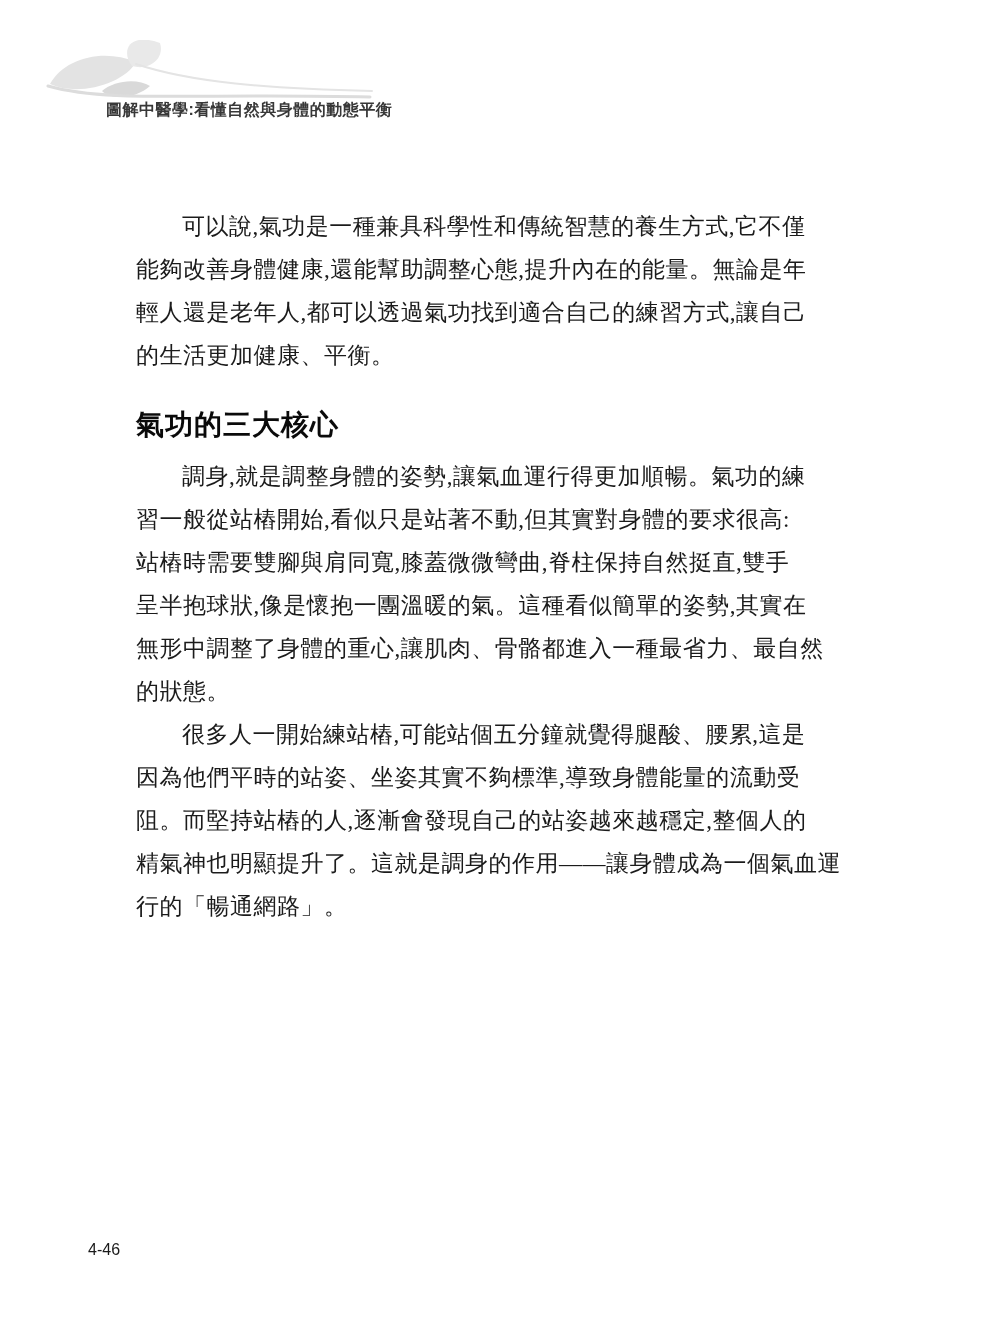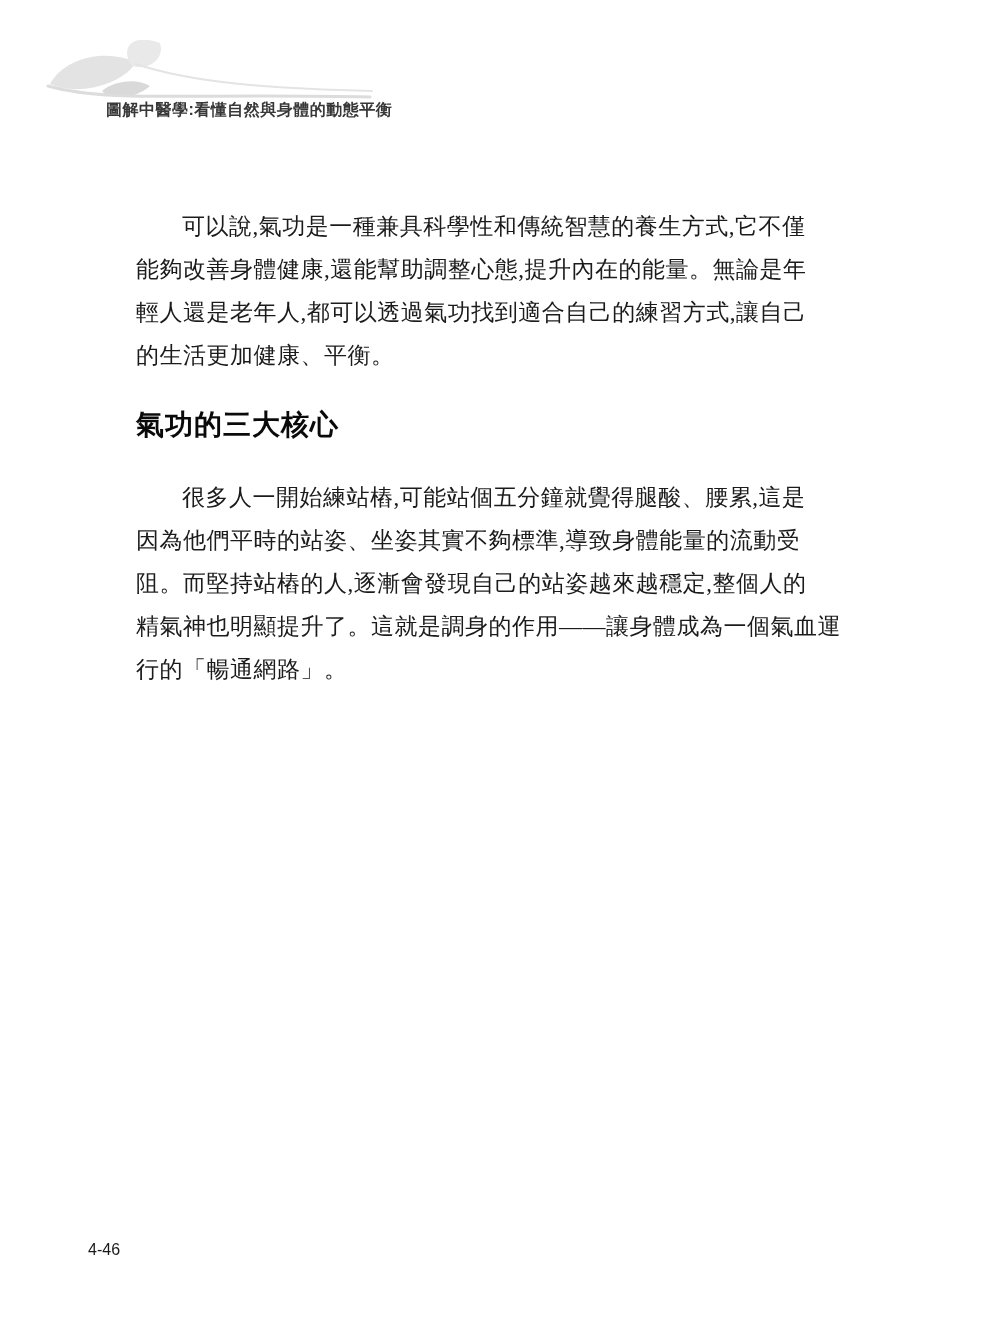--- a/index.html
+++ b/index.html
@@ -50,21 +50,21 @@
     text-indent: 2em;
     white-space: pre-wrap;
   }
   .section-heading {
     font-family: Liberation Serif, serif;
     font-weight: bold;
     font-size: 28px;
     line-height: 40px;
     color: #0a0a0a;
     letter-spacing: 1px;
-    margin: 28px 0 31px 0;
+    margin: 28px 0 10px 0;
     text-indent: 0;
   }
   .page-number {
     position: absolute;
     left: 88px;
     top: 1241px;
     font-family: "Liberation Sans", "DejaVu Sans", sans-serif;
     font-size: 16px;
     color: #1a1a1a;
   }
@@ -87,20 +87,26 @@
   <div class="content">
 
     <p>可以說,氣功是一種兼具科學性和傳統智慧的養生方式,它不僅
 能夠改善身體健康,還能幫助調整心態,提升內在的能量。無論是年
 輕人還是老年人,都可以透過氣功找到適合自己的練習方式,讓自己
 的生活更加健康、平衡。</p>
 
     <div class="section-heading">氣功的三大核心</div>
 
 
+    <p>調身,就是調整身體的姿勢,讓氣血運行得更加順暢。氣功的練
+習一般從站樁開始,看似只是站著不動,但其實對身體的要求很高:
+站樁時需要雙腳與肩同寬,膝蓋微微彎曲,脊柱保持自然挺直,雙手
+呈半抱球狀,像是懷抱一團溫暖的氣。這種看似簡單的姿勢,其實在
+無形中調整了身體的重心,讓肌肉、骨骼都進入一種最省力、最自然
+的狀態。</p>
 
     <p>很多人一開始練站樁,可能站個五分鐘就覺得腿酸、腰累,這是
 因為他們平時的站姿、坐姿其實不夠標準,導致身體能量的流動受
 阻。而堅持站樁的人,逐漸會發現自己的站姿越來越穩定,整個人的
 精氣神也明顯提升了。這就是調身的作用——讓身體成為一個氣血運
 行的「暢通網路」。</p>
 
   </div>
 
   <div class="page-number">4-46</div>

